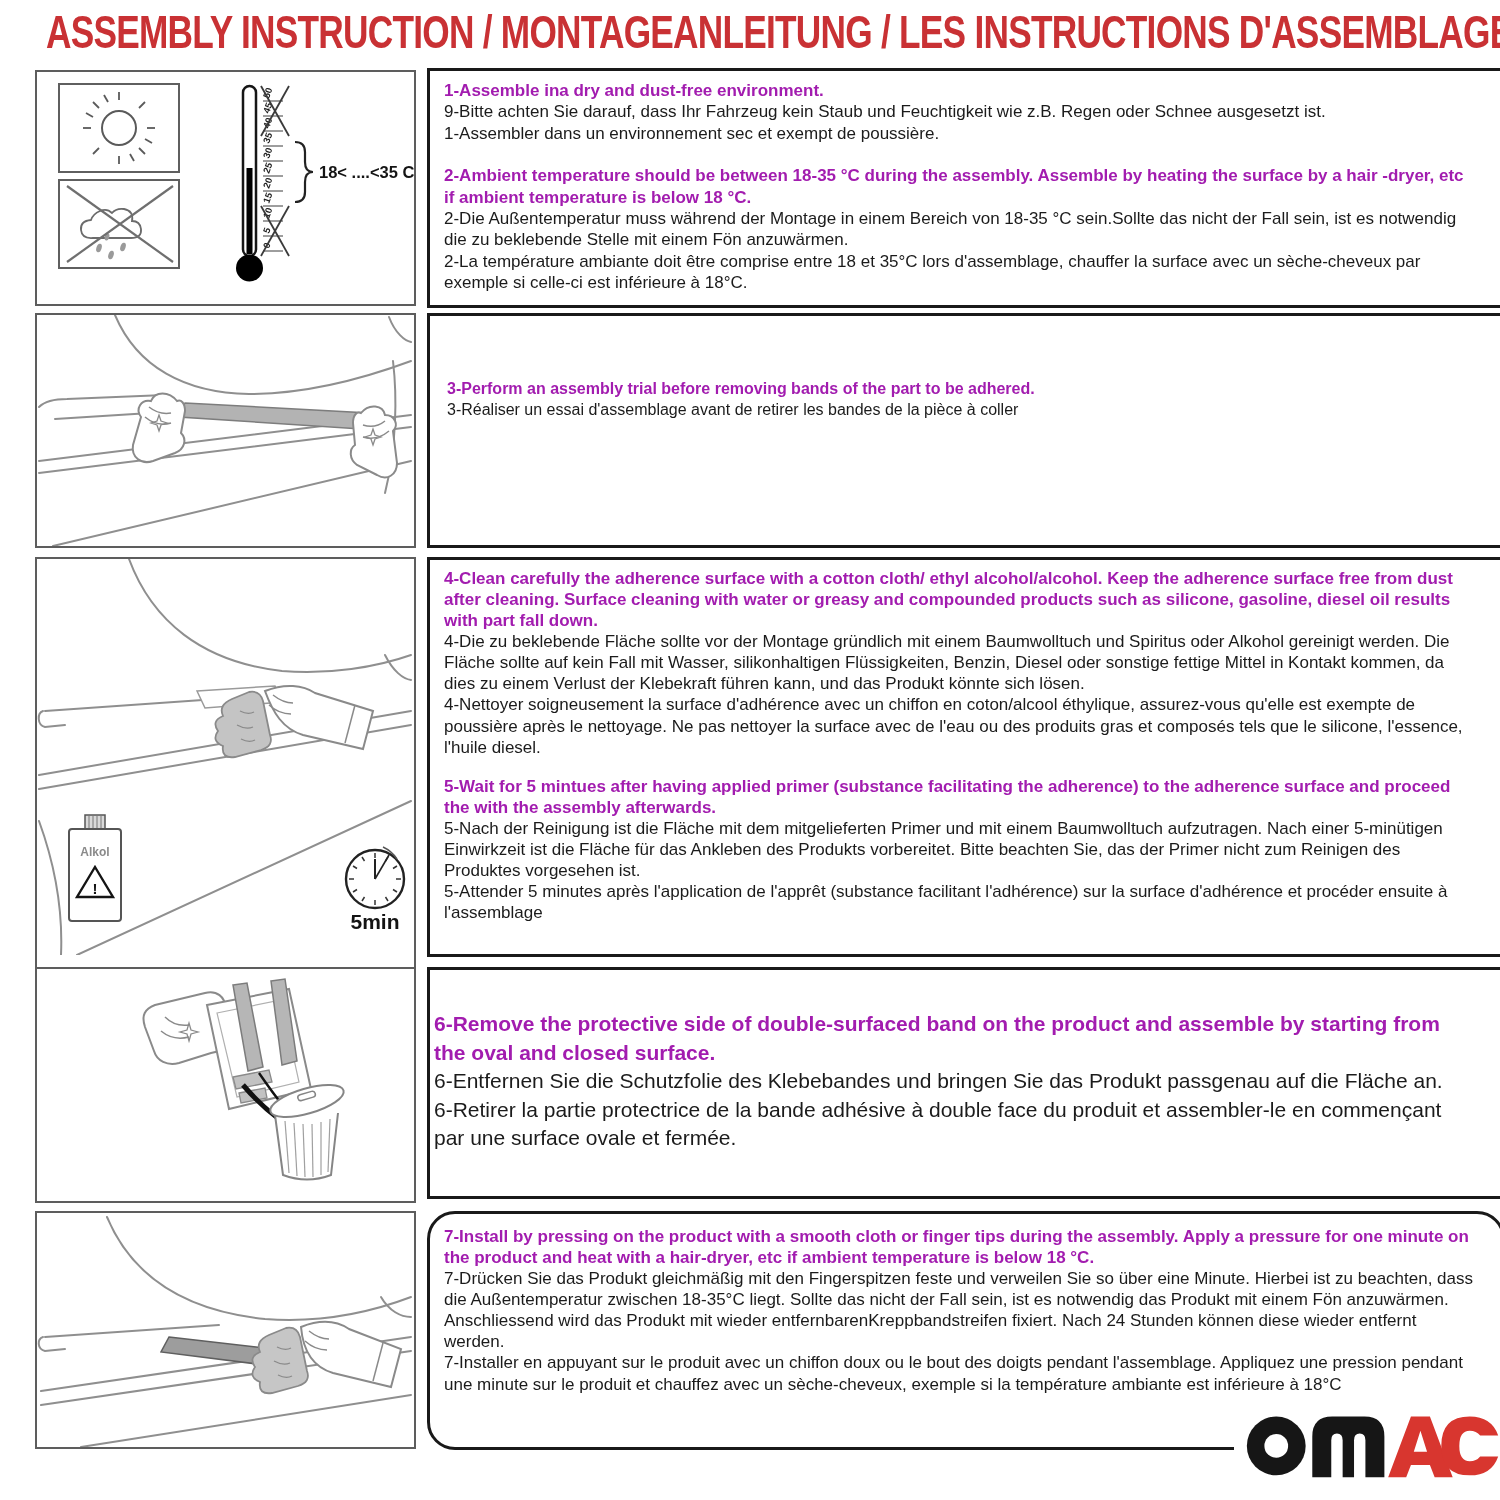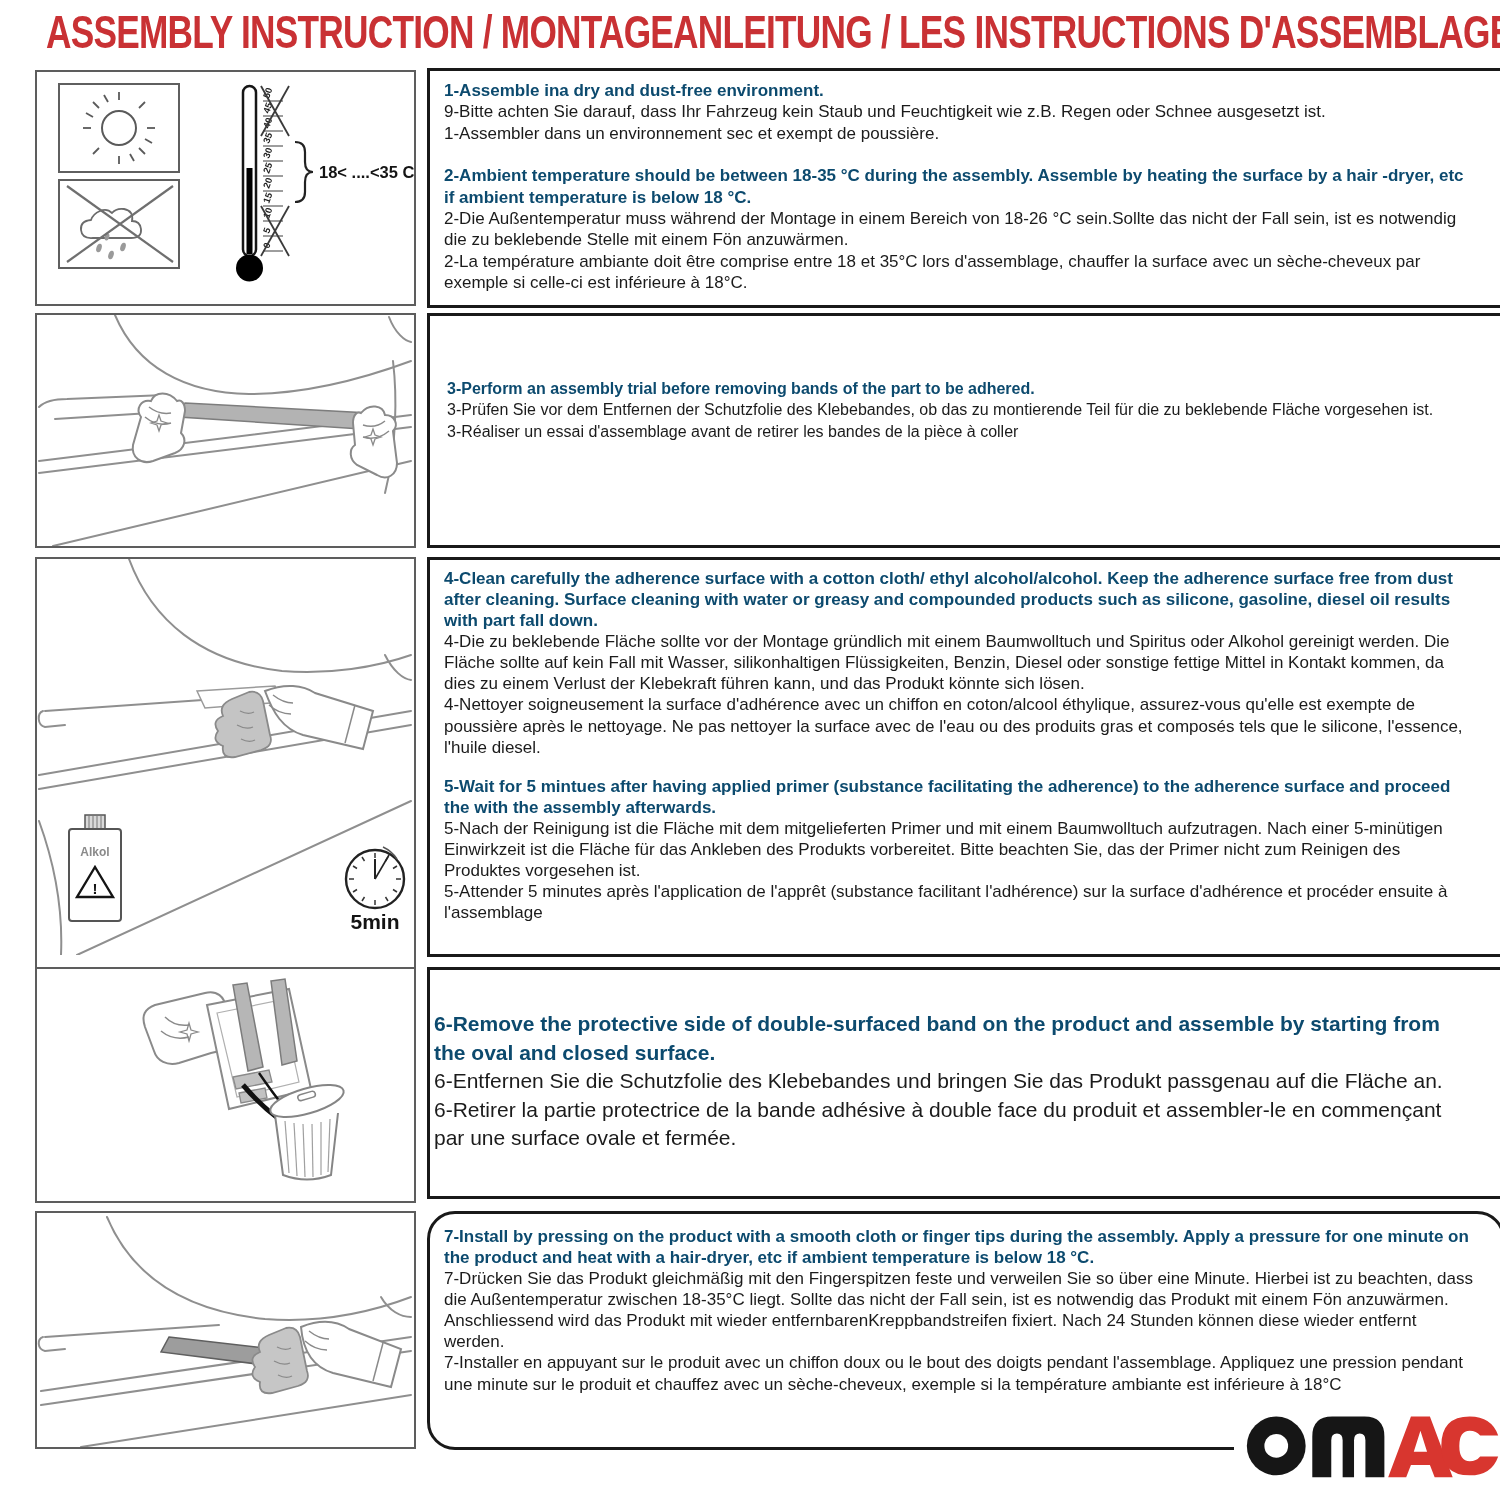--- a/index.html
+++ b/index.html
@@ -9,21 +9,21 @@
          letter-spacing:-1px;white-space:nowrap;transform:scaleX(0.75);transform-origin:left top;}
   .lbox{position:absolute;left:27px;width:381px;background:#fff;border:2px solid #5d5d5d;box-sizing:border-box;}
   .rbox{position:absolute;left:419px;width:1078px;background:#fff;border:3px solid #191919;box-sizing:border-box;
         padding:9px 26px 6px 14px;font-size:17px;line-height:1.26;}
   .lb1{top:70px;height:236px}   .rb1{top:68px;height:240px}
   .lb2{top:313px;height:235px}  .rb2{top:313px;height:235px;padding-top:62px;padding-left:17px;font-size:16px;line-height:1.33;}
   .lb3{top:557px;height:480px}  .rb3{top:557px;height:400px;padding-top:8px;line-height:1.24;}
   .lb4{top:967px;height:236px}  .rb4{top:967px;height:232px;padding-top:40px;padding-left:4px;font-size:21px;line-height:1.36;}
   .lb5{top:1211px;height:238px} .rb5{top:1211px;height:239px;padding-top:12px;line-height:1.24;border-radius:28px;}
   .para{margin:0;}
-  .b{font-weight:bold;color:#0c4a6e;}
+  .b{font-weight:bold;color:#a21caf;}
   .gap{height:21px;}
   .gap-sm{height:18px;}
   svg{display:block;}
   .sketch{stroke:#8f8f8f;stroke-width:2;fill:none;stroke-linecap:round;}
   .logo{position:absolute;left:1226px;top:1400px;width:274px;height:90px;background:#fff;
         display:flex;align-items:center;padding-left:10px;box-sizing:border-box;z-index:5;}
 </style>
 </head>
 <body>
 
@@ -105,21 +105,21 @@
         <text x="282" y="106" font-size="16.5" font-weight="bold" fill="#141414">18&lt; ....&lt;35 C</text>
       </g>
     </svg>
   </div>
   <div class="rbox rb1">
     <div class="para b">1-Assemble ina dry and dust-free environment.</div>
     <div class="para">9-Bitte achten Sie darauf, dass Ihr Fahrzeug kein Staub und Feuchtigkeit wie z.B. Regen oder Schnee ausgesetzt ist.</div>
     <div class="para">1-Assembler dans un environnement sec et exempt de poussière.</div>
     <div class="gap"></div>
     <div class="para b">2-Ambient temperature should be between 18-35 °C  during the assembly. Assemble by heating the surface by a hair -dryer, etc if ambient temperature is below 18 °C.</div>
-    <div class="para">2-Die Außentemperatur muss während der Montage in einem Bereich von 18-26 °C  sein.Sollte das nicht der Fall sein, ist es notwendig die zu beklebende Stelle mit einem Fön anzuwärmen.</div>
+    <div class="para">2-Die Außentemperatur muss während der Montage in einem Bereich von 18-35 °C  sein.Sollte das nicht der Fall sein, ist es notwendig die zu beklebende Stelle mit einem Fön anzuwärmen.</div>
     <div class="para">2-La température ambiante doit être comprise entre 18 et 35°C lors d'assemblage, chauffer la surface avec un sèche-cheveux par exemple si celle-ci est inférieure à 18°C.</div>
   </div>
 
   <div class="lbox lb2">
     <svg width="377" height="231" viewBox="0 0 377 231">
       <g class="sketch">
         <path d="M78,0 C100,52 148,78 212,79 C262,79 320,66 374,46"></path>
         <path d="M352,2 C358,18 368,26 374,27"></path>
         <path d="M356,46 C360,80 360,130 348,178"></path>
         <path d="M2,92 C8,86 18,84 30,84 L128,80 C137,82 138,94 129,97 L18,104"></path>
@@ -135,21 +135,20 @@
       </g>
       <g>
         <path d="M324,98 C332,88 346,90 348,100 C358,100 362,110 356,116 L360,148 C360,160 350,166 340,160 L320,150 C312,144 312,134 318,130 L316,108 C316,100 320,96 324,98 Z" fill="#fff" stroke="#8a8a8a" stroke-width="2"></path>
         <path d="M348,106 q-10,8 -22,4 M352,116 q-12,10 -26,6" fill="none" stroke="#8a8a8a" stroke-width="1.5"></path>
         <path d="M336,130 l2,-6 6,-2 -6,-2 -2,-6 -2,6 -6,2 6,2 z" fill="none" stroke="#8a8a8a" stroke-width="1.3"></path>
       </g>
     </svg>
   </div>
   <div class="rbox rb2">
     <div class="para b">3-Perform an assembly trial before removing bands of the part to be adhered.</div>
-    <div class="para">3-Prüfen Sie vor dem Entfernen der Schutzfolie des Klebebandes, ob das zu montierende Teil für die zu beklebende Fläche vorgesehen ist.</div>
     <div class="para">3-Réaliser un essai d'assemblage avant de retirer les bandes de la pièce à coller</div>
   </div>
 
   <div class="lbox lb3">
     <svg width="377" height="396" viewBox="0 0 377 396">
       <g class="sketch">
         <path d="M92,0 C115,62 165,103 245,112 C292,116 340,108 374,96"></path>
         <path d="M348,96 C356,112 366,120 374,121"></path>
         <path d="M6,152 C0,154 0,166 8,168 L28,166"></path>
         <path d="M8,152 L180,140"></path>

